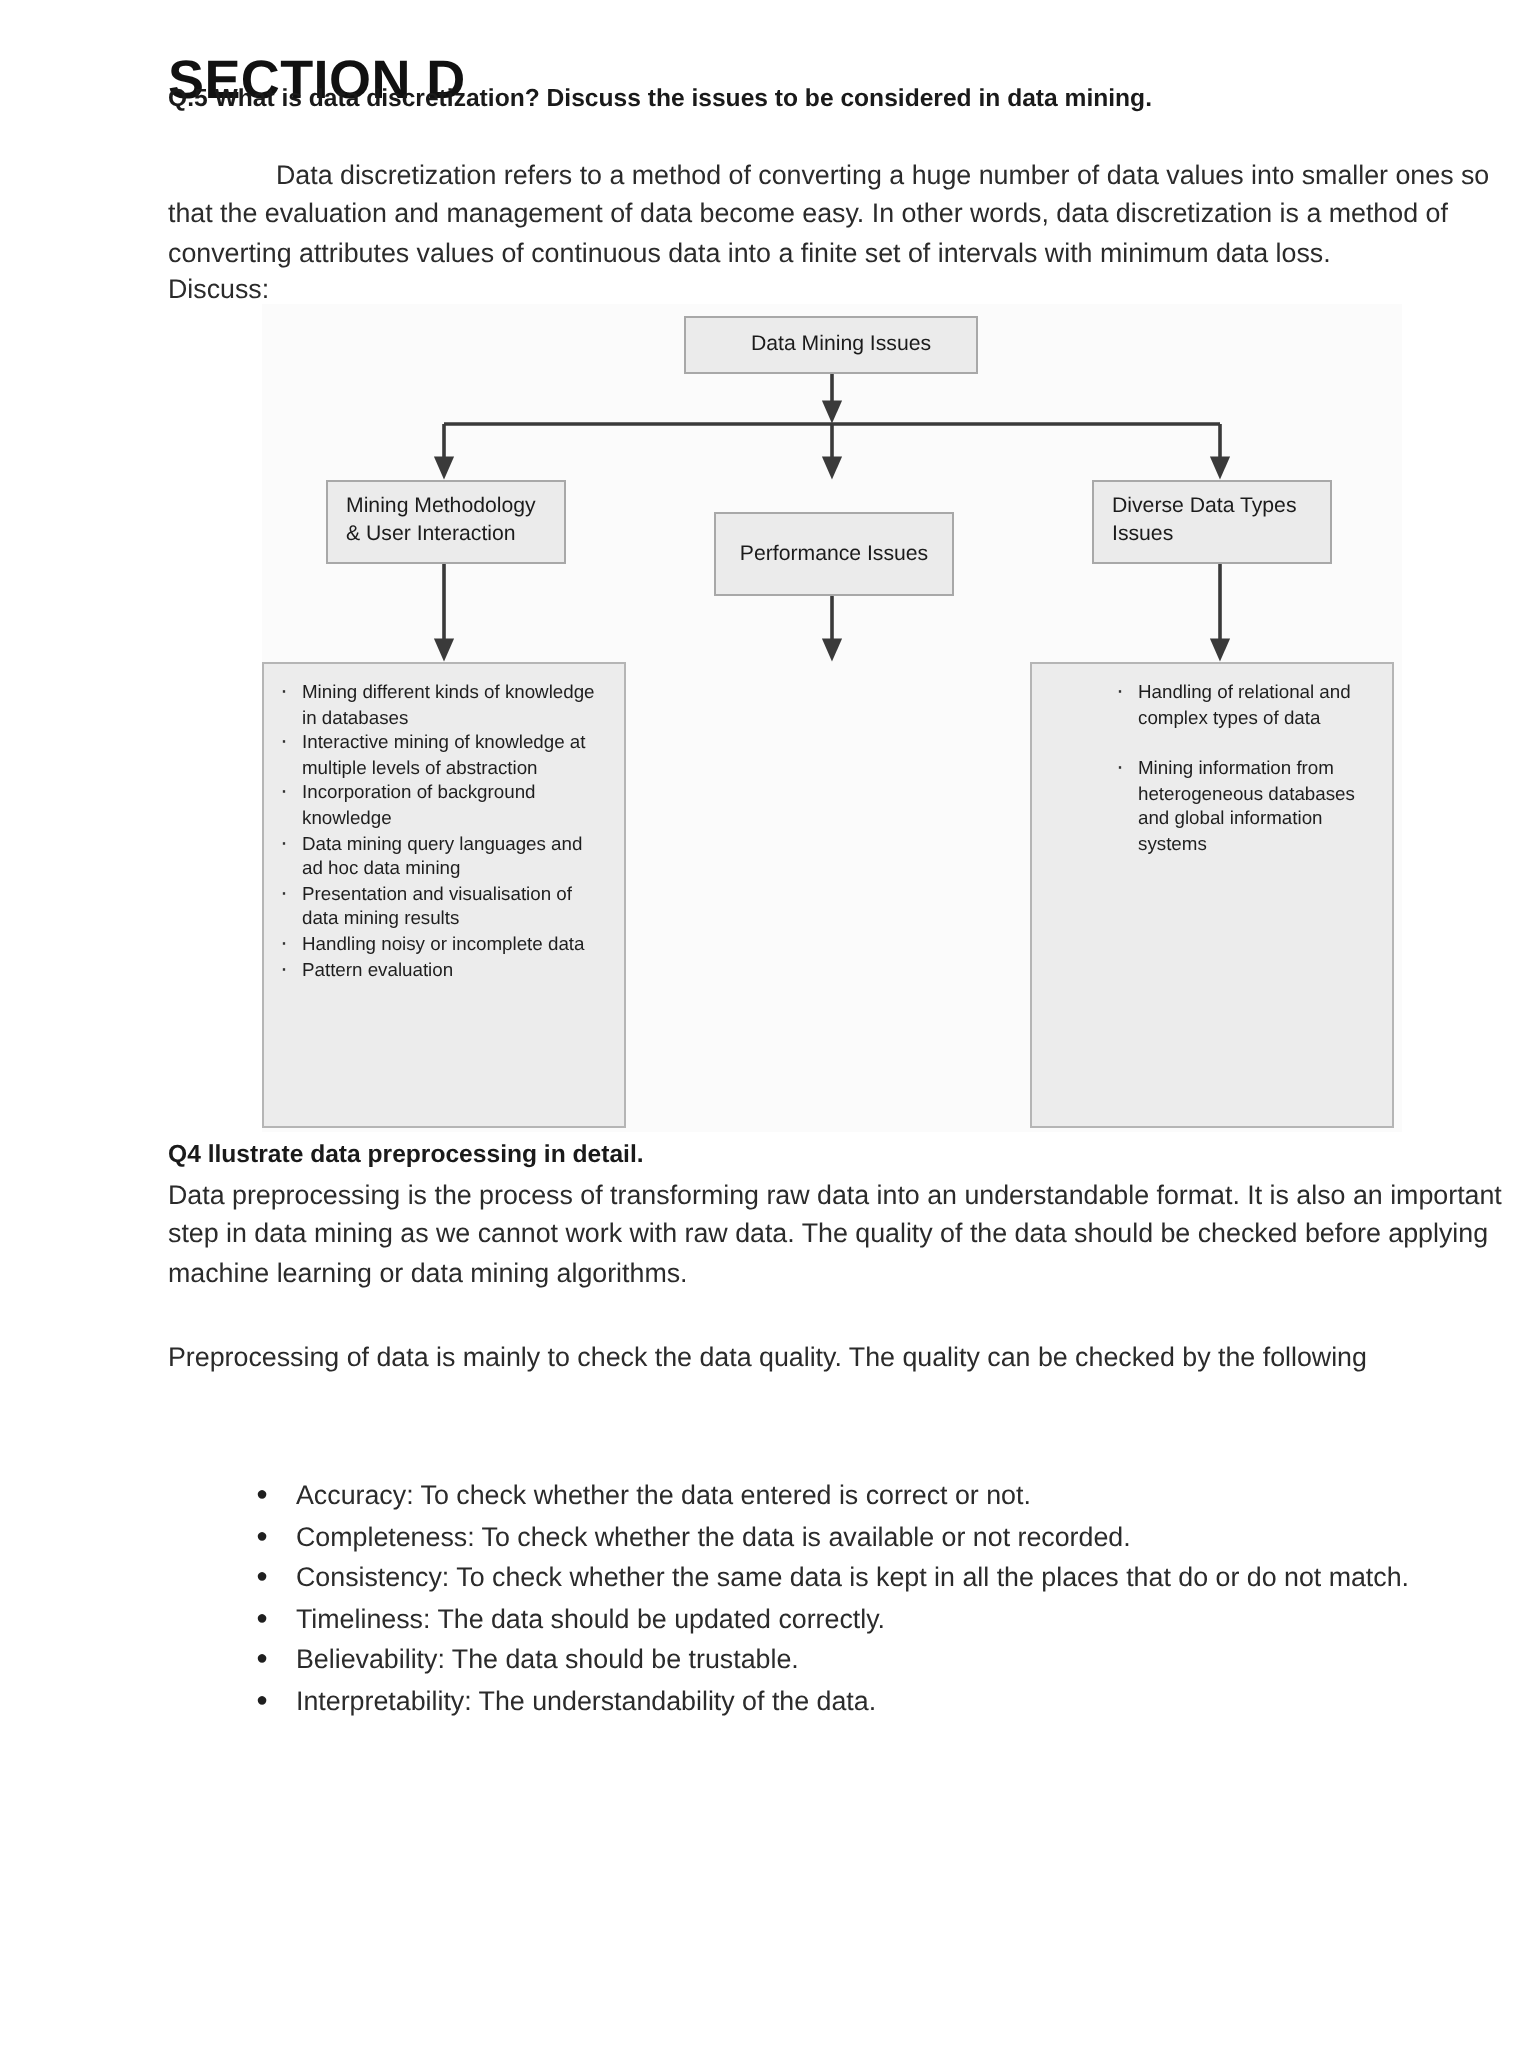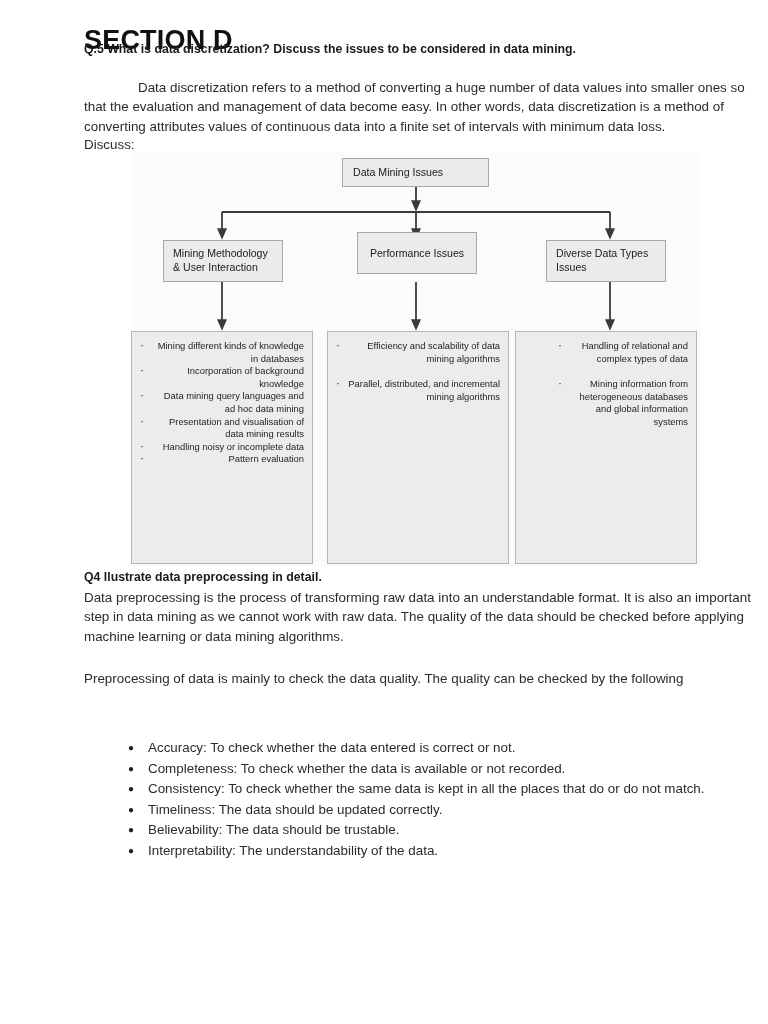--- a/index.html
+++ b/index.html
@@ -91,51 +91,50 @@
     color: #1b1b1b;
     font-size: 10.6px;
     line-height: 13.5px;
   }
 
   .node-root {
     left: 211px;
     top: 6px;
     width: 147px;
     height: 29px;
-    text-align: left;
+    text-align: center;
     padding-top: 7px;
     padding-left: 10px;
   }
 
   .node-lvl2 {
     height: 42px;
     padding: 6px 0 0 9px;
   }
   .node-lvl2.n1 { left: 32px;  top: 88px;  width: 120px; }
-  .node-lvl2.n2 { left: 226px; top: 80px;  width: 120px; text-align: center; padding-left: 0; padding-top: 14px; }
+  .node-lvl2.n2 { left: 226px; top: 104px;  width: 120px; text-align: center; padding-left: 0; padding-top: 14px; }
   .node-lvl2.n3 { left: 415px; top: 88px;  width: 120px; }
 
   .node-detail {
     position: absolute;
     box-sizing: border-box;
     background: #ececec;
     border: 1px solid #b5b5b5;
     top: 179px;
     height: 233px;
     padding: 8px 8px 0 6px;
   }
   .node-detail.d1 { left: 0px;   width: 182px; }
   .node-detail.d2 { left: 196px; width: 182px; }
   .node-detail.d3 { left: 384px; width: 182px; padding-left: 40px; }
 
   .node-detail ul {
     margin: 0;
     padding: 0;
     list-style: none;
-    text-align: right;
   }
   .node-detail li {
     position: relative;
     padding-left: 13px;
     font-size: 9.4px;
     line-height: 12.6px;
     color: #1e1e1e;
     margin-bottom: 0px;
   }
   .node-detail li::before {
@@ -253,34 +252,29 @@
     </div>
 
     <div class="node node-lvl2 n3">
       <div>Diverse Data Types</div>
       <div>Issues</div>
     </div>
 
     <div class="node-detail d1">
       <ul>
         <li>Mining different kinds of knowledge in databases</li>
+        <li>Interactive mining of knowledge at multiple levels of abstraction</li>
         <li>Incorporation of background knowledge</li>
         <li>Data mining query languages and ad hoc data mining</li>
         <li>Presentation and visualisation of data mining results</li>
         <li>Handling noisy or incomplete data</li>
         <li>Pattern evaluation</li>
       </ul>
     </div>
 
-    <div class="node-detail d2 spaced">
-      <ul>
-        <li>Efficiency and scalability of data mining algorithms</li>
-        <li>Parallel, distributed, and incremental mining algorithms</li>
-      </ul>
-    </div>
 
     <div class="node-detail d3 spaced">
       <ul>
         <li>Handling of relational and complex types of data</li>
         <li>Mining information from heterogeneous databases and global information systems</li>
       </ul>
     </div>
 
   </div>
 

